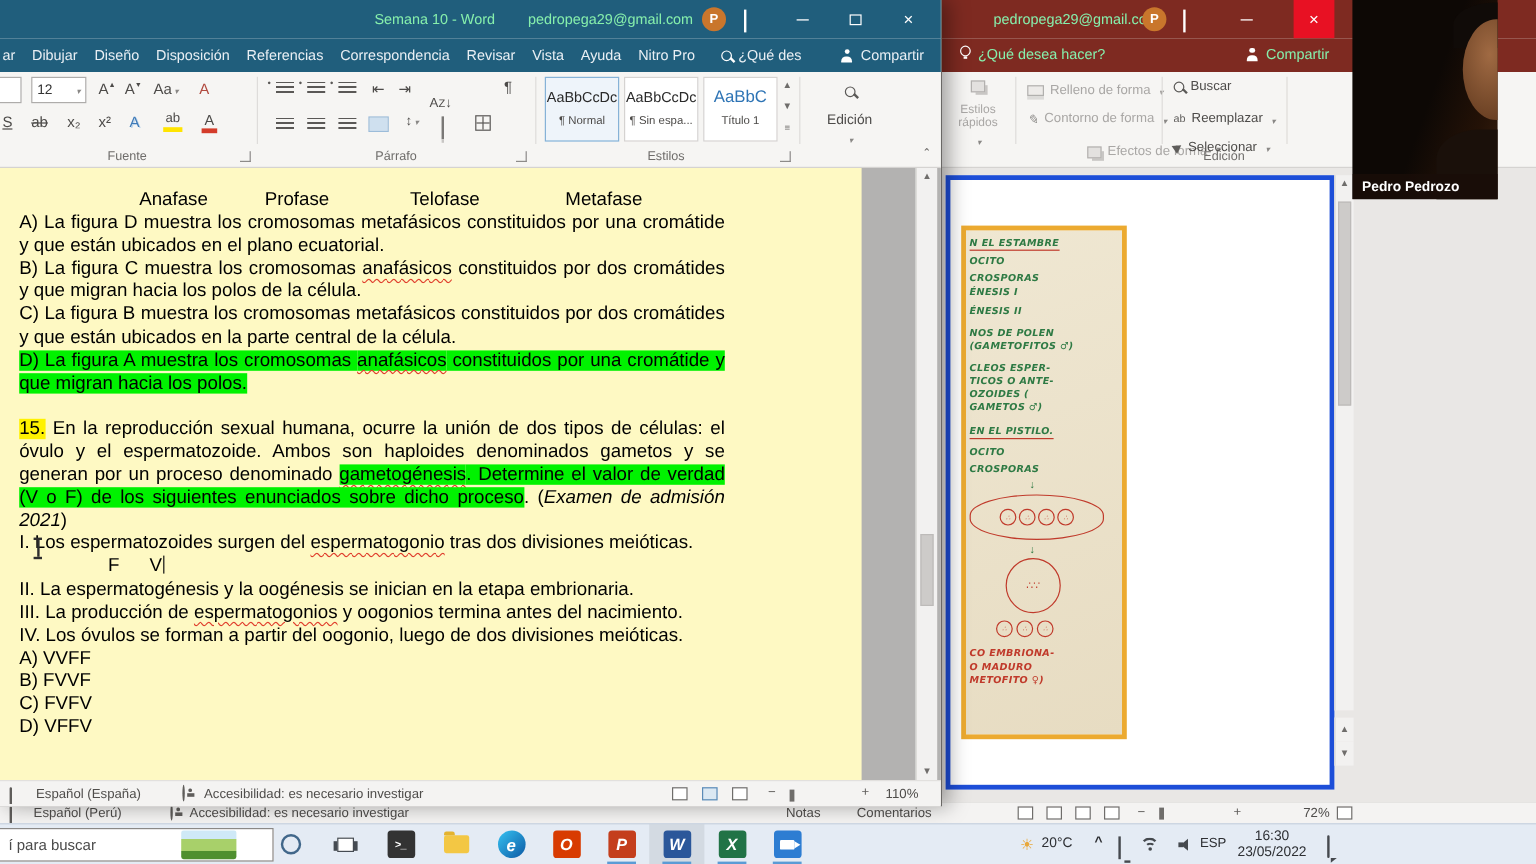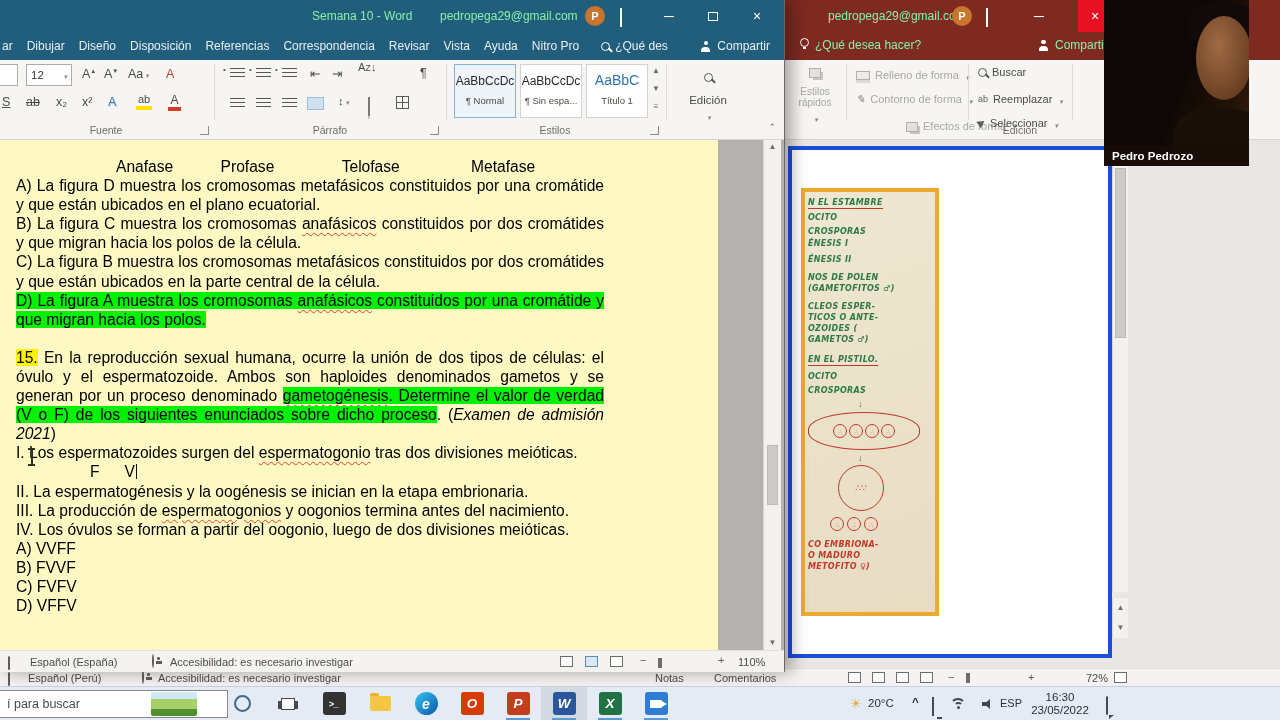--- a/index.html
+++ b/index.html
@@ -285,21 +285,21 @@
       <span class="abs ri" style="left:108px;top:35px;color:#3e7ab8;text-shadow:1px 1px 0 #bcd4ea">A</span>
       <span class="abs" style="left:136px;top:33px;font-size:11px;color:#4d4b49;text-align:center">ab<i style="display:block;width:16px;height:4px;background:#ffe400;margin-top:1px"></i></span>
       <span class="abs" style="left:168px;top:33px;font-size:12px;color:#4d4b49;text-align:center">A<i style="display:block;width:13px;height:4px;background:#d43c2a;margin-top:0"></i></span>
 
       <span class="abs rsep" style="left:214px"></span>
       <span class="abs lns b" style="left:230px;top:8px"></span>
       <span class="abs lns b" style="left:256px;top:8px"></span>
       <span class="abs lns b" style="left:282px;top:8px"></span>
       <span class="abs ri" style="left:310px;top:6px">⇤</span>
       <span class="abs ri" style="left:332px;top:6px">⇥</span>
-      <span class="abs ri" style="left:358px;top:1px;font-size:11px">A<small>Z</small>↓</span>
+      <span class="abs ri" style="left:358px;top:20px;font-size:11px">A<small>Z</small>↓</span>
       <span class="abs ri" style="left:420px;top:6px">¶</span>
       <span class="abs lns" style="left:230px;top:38px"></span>
       <span class="abs lns" style="left:256px;top:38px"></span>
       <span class="abs lns" style="left:282px;top:38px"></span>
       <span class="abs lns activebtn" style="left:308px;top:38px"></span>
       <span class="abs ri" style="left:338px;top:35px;font-size:11px">↕<i class="dd"></i></span>
       <span class="abs bucket" style="left:368px;top:38px"></span>
       <span class="abs icbord" style="left:396px;top:36px"></span>
 
       <span class="abs rsep" style="left:446px"></span>
@@ -378,21 +378,21 @@
       <span class="abs viewic" style="left:560px;top:5px"></span>
       <span class="abs viewic" style="left:585px;top:5px;background:#dbe8f3;border-color:#5b8bb7"></span>
       <span class="abs viewic" style="left:610px;top:5px"></span>
       <span class="abs" style="left:640px;top:3px;color:#5f5d5b">−</span>
       <span class="abs zoomtrack" style="left:654px;top:11px"><i></i></span>
       <span class="abs" style="left:718px;top:3px;color:#5f5d5b">+</span>
       <span class="abs" style="left:738px;top:5px">110%</span>
     </div>
   </section>
 
-  <aside class="abs" id="cam" style="left:1104px;top:0;width:145px;height:166px;overflow:hidden">
+  <aside class="abs" id="cam" style="left:1127px;top:0;width:121px;height:166px;overflow:hidden">
     <span class="abs hair" style="left:84px;top:2px"></span>
     <span class="abs face" style="left:92px;top:16px"></span>
     <span class="abs" style="left:70px;top:108px;width:90px;height:60px;background:#1a100a;border-radius:40% 40% 0 0"></span>
     <div class="abs namebar" style="left:0;bottom:0;width:153px;height:21px">
       <span>Pedro Pedrozo</span>
     </div>
   </aside>
 
   <footer class="abs" id="task" style="left:0;top:686px;width:1280px;height:34px">
     <div class="abs" style="left:-64px;top:3px;width:292px;height:28px;background:#fff;border:1px solid #8a8886">

